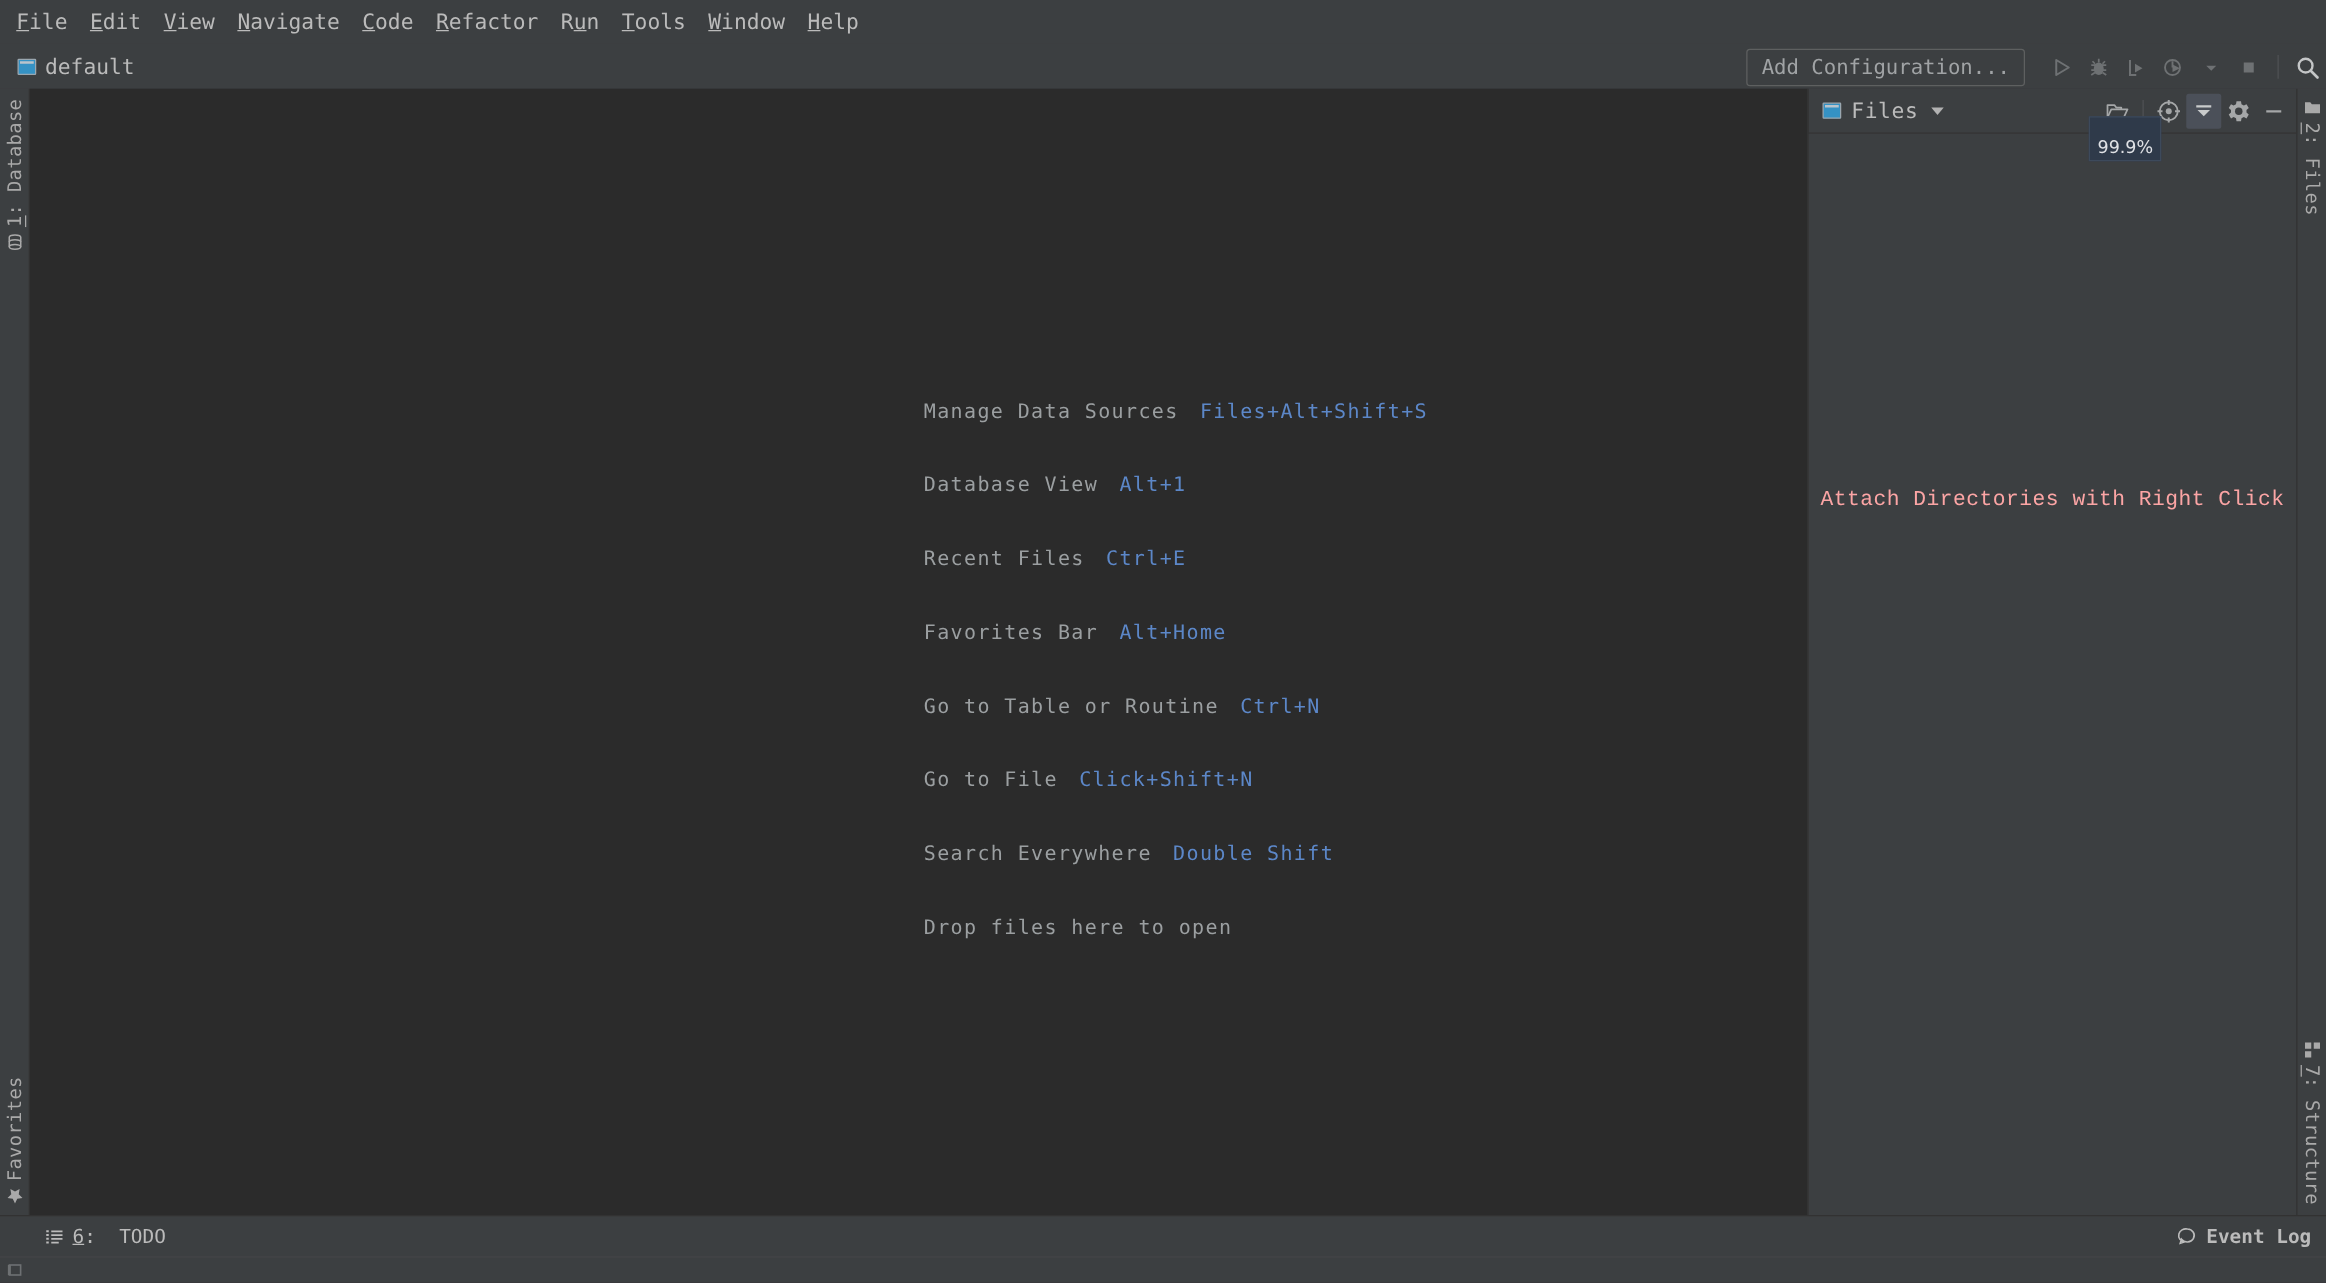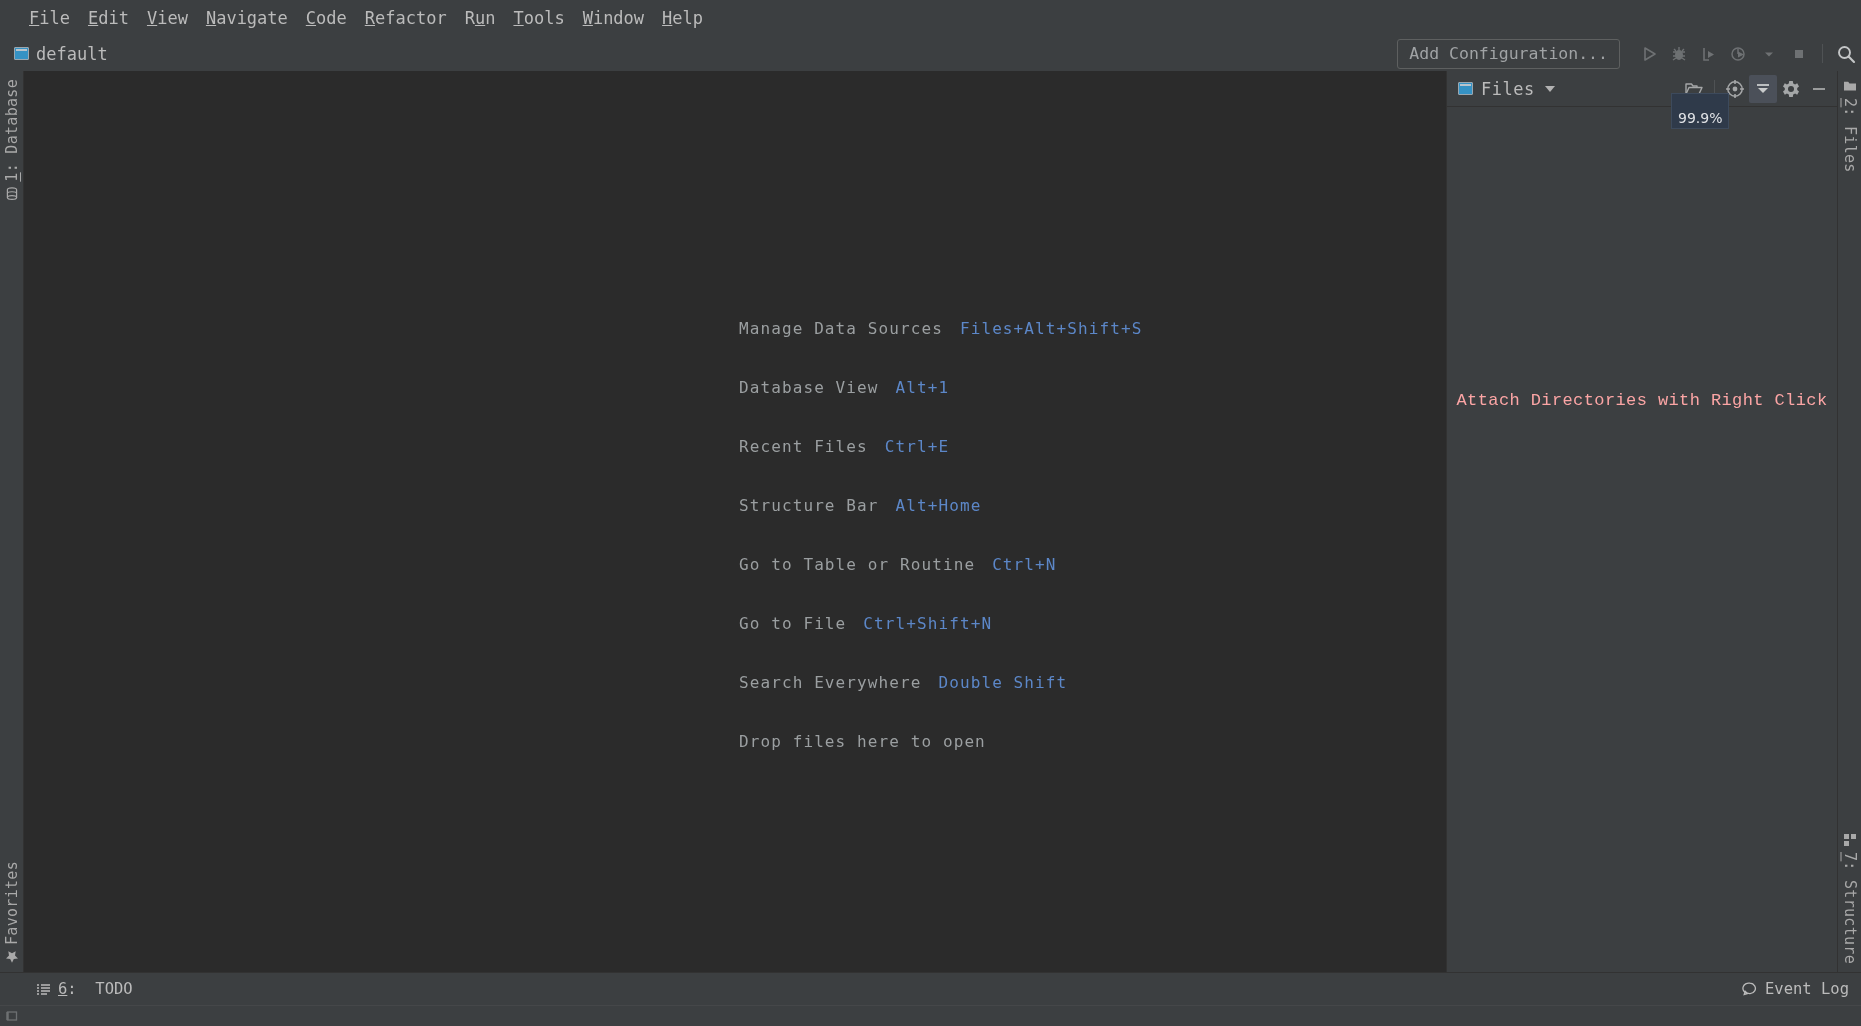--- a/index.html
+++ b/index.html
@@ -23,21 +23,21 @@
     display: flex;
     flex-direction: column;
   }
 
   
   .menubar {
     height: 35px;
     background: #3c3f41;
     display: flex;
     align-items: center;
-    padding-left: 20px;
+    padding-left: 4px;
     flex: 0 0 auto;
     border-bottom: 1px solid #3c3f41;
   }
   .menu-item {
     color: #bbbbbb;
     font-size: 17px;
     font-family: "DejaVu Sans Mono", monospace;
     padding: 2px 9px;
     letter-spacing: 0px;
     white-space: nowrap;
@@ -292,20 +292,21 @@
     font-size: 15.5px;
     font-family: "DejaVu Sans Mono", monospace;
     cursor: default;
   }
   .sb-item .mn { text-decoration: underline; }
   .sb-right {
     margin-left: auto;
     display: flex;
     align-items: flex-start;
     gap: 6px;
+    font-weight: bold;
   }
   .bottomstrip {
     height: 20px;
     flex: 0 0 20px;
     background: #3c3f41;
     display: flex;
     align-items: center;
     padding-left: 5px;
     border-top: 1px solid #454749;
   }
@@ -423,35 +424,35 @@
             <span class="tip-key">Alt+1</span>
           </div>
 
           <div class="tip-row">
             <span class="tip-action">Recent Files</span>
             <span class="tip-gap"></span>
             <span class="tip-key">Ctrl+E</span>
           </div>
 
           <div class="tip-row">
-            <span class="tip-action">Structure Bar</span>
+            <span class="tip-action">Favorites Bar</span>
             <span class="tip-gap"></span>
             <span class="tip-key">Alt+Home</span>
           </div>
 
           <div class="tip-row">
             <span class="tip-action">Go to Table or Routine</span>
             <span class="tip-gap"></span>
             <span class="tip-key">Ctrl+N</span>
           </div>
 
           <div class="tip-row">
             <span class="tip-action">Go to File</span>
             <span class="tip-gap"></span>
-            <span class="tip-key">Ctrl+Shift+N</span>
+            <span class="tip-key">Click+Shift+N</span>
           </div>
 
           <div class="tip-row">
             <span class="tip-action">Search Everywhere</span>
             <span class="tip-gap"></span>
             <span class="tip-key">Double Shift</span>
           </div>
 
           <div class="tip-row">
             <span class="tip-action">Drop files here to open</span>

